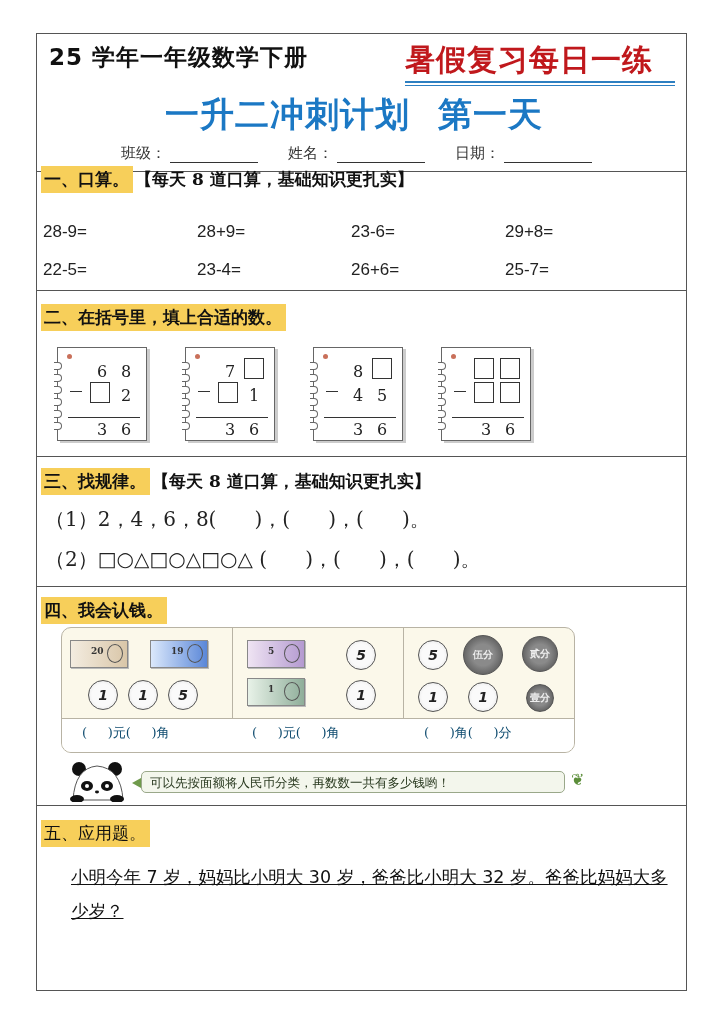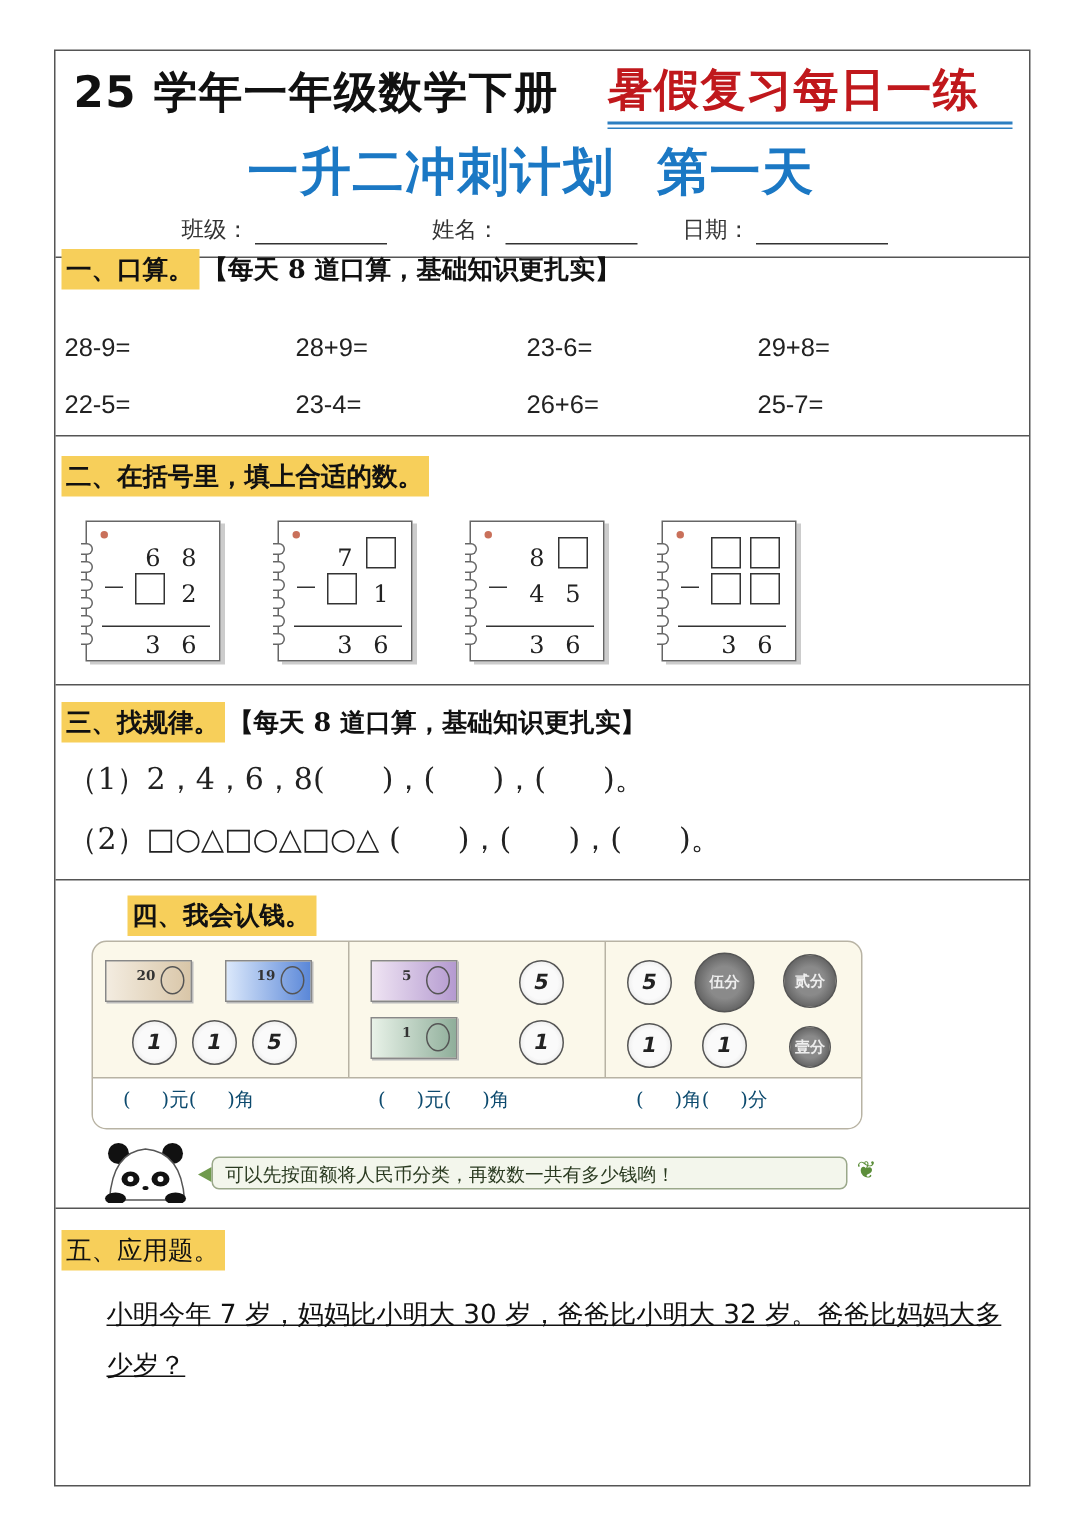--- a/index.html
+++ b/index.html
@@ -1,21 +1,21 @@
 <!DOCTYPE html>
 <html><head>
 <meta charset="utf-8">
 <style>
   html,body{margin:0;padding:0;background:#ffffff;}
   body{width:724px;height:1024px;position:relative;overflow:hidden;font-family:"DejaVu Serif",serif;color:#111;}
   .sheet{position:absolute;left:36px;top:33px;width:651px;height:958px;border:1.5px solid #555;box-sizing:border-box;}
   .divider{position:absolute;left:0;right:0;height:0;border-top:1.5px solid #555;}
 
   
-  .title-black{position:absolute;left:12px;top:8px;font-family:"DejaVu Sans",sans-serif;font-weight:bold;font-size:29px;letter-spacing:1px;color:#111;white-space:nowrap;}
+  .title-black{position:absolute;left:12px;top:8px;font-family:"DejaVu Sans",sans-serif;font-weight:bold;font-size:23px;letter-spacing:1px;color:#111;white-space:nowrap;}
   .title-red{position:absolute;left:368px;top:6px;font-family:"DejaVu Sans",sans-serif;font-weight:bold;font-size:30px;letter-spacing:1px;color:#c0181c;white-space:nowrap;}
   .title-underline{position:absolute;left:368px;top:47px;width:270px;height:2px;border-top:2px solid #2d7fc1;border-bottom:1px solid #2d7fc1;}
   .subtitle{position:absolute;left:128px;top:58px;font-family:"DejaVu Sans",sans-serif;font-weight:bold;font-size:34px;color:#1b78c4;white-space:nowrap;letter-spacing:1px;}
   .subtitle .day{margin-left:28px;}
   .info-row{position:absolute;left:84px;top:110px;font-size:15px;color:#333;white-space:nowrap;display:flex;gap:0;}
   .info-item{display:flex;align-items:flex-end;margin-right:30px;}
   .info-line{display:inline-block;width:88px;border-bottom:1.2px solid #333;height:16px;margin-left:4px;}
 
   
   .sec-head{position:absolute;left:4px;white-space:nowrap;font-size:17px;font-weight:bold;display:flex;align-items:center;}
@@ -190,21 +190,21 @@
 
   <div class="sec-head" style="top:434px;">
     <span class="hl">三、找规律。</span>
     <span class="hint">【每天 8 道口算，基础知识更扎实】</span>
   </div>
   <div class="pattern" style="top:472px;">（1）2，4，6，8(      )，(      )，(      )。</div>
   <div class="pattern" style="top:512px;">（2）□○△□○△□○△ (      )，(      )，(      )。</div>
 
   <div class="divider" style="top:552px;"></div>
 
-  <div class="sec-head" style="top:563px;margin-left:44px;">
+  <div class="sec-head" style="top:563px;">
     <span class="hl">四、我会认钱。</span>
   </div>
 
   <div class="money">
     <div class="col" style="left:0;width:170px;"></div>
     <div class="col" style="left:170px;width:171px;"></div>
     <div class="ans-row"></div>
 
     <div class="note" style="left:8px;top:12px;background:linear-gradient(90deg,#f3ece0,#d9c6a8);">
       <span class="num">20</span>

